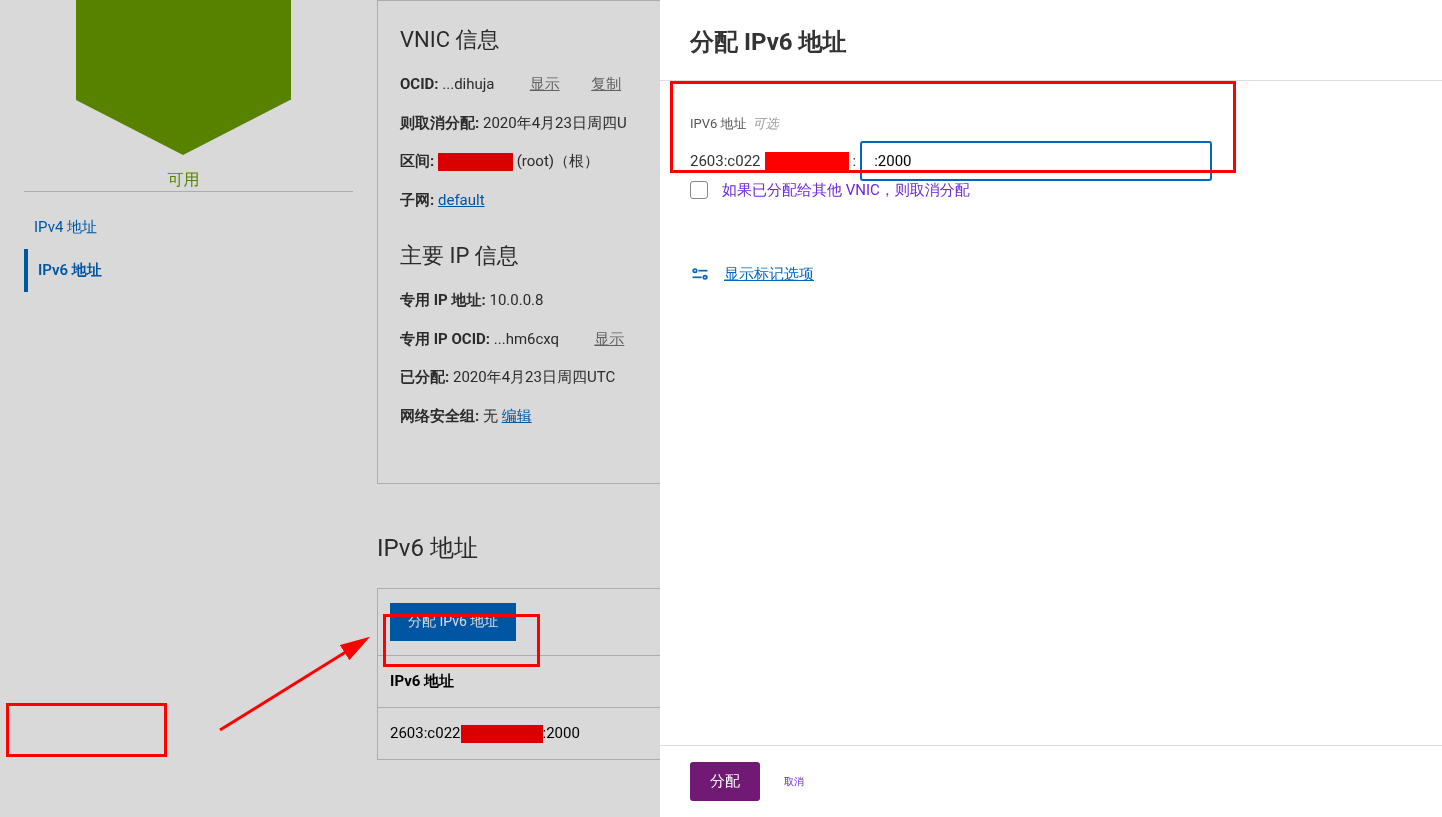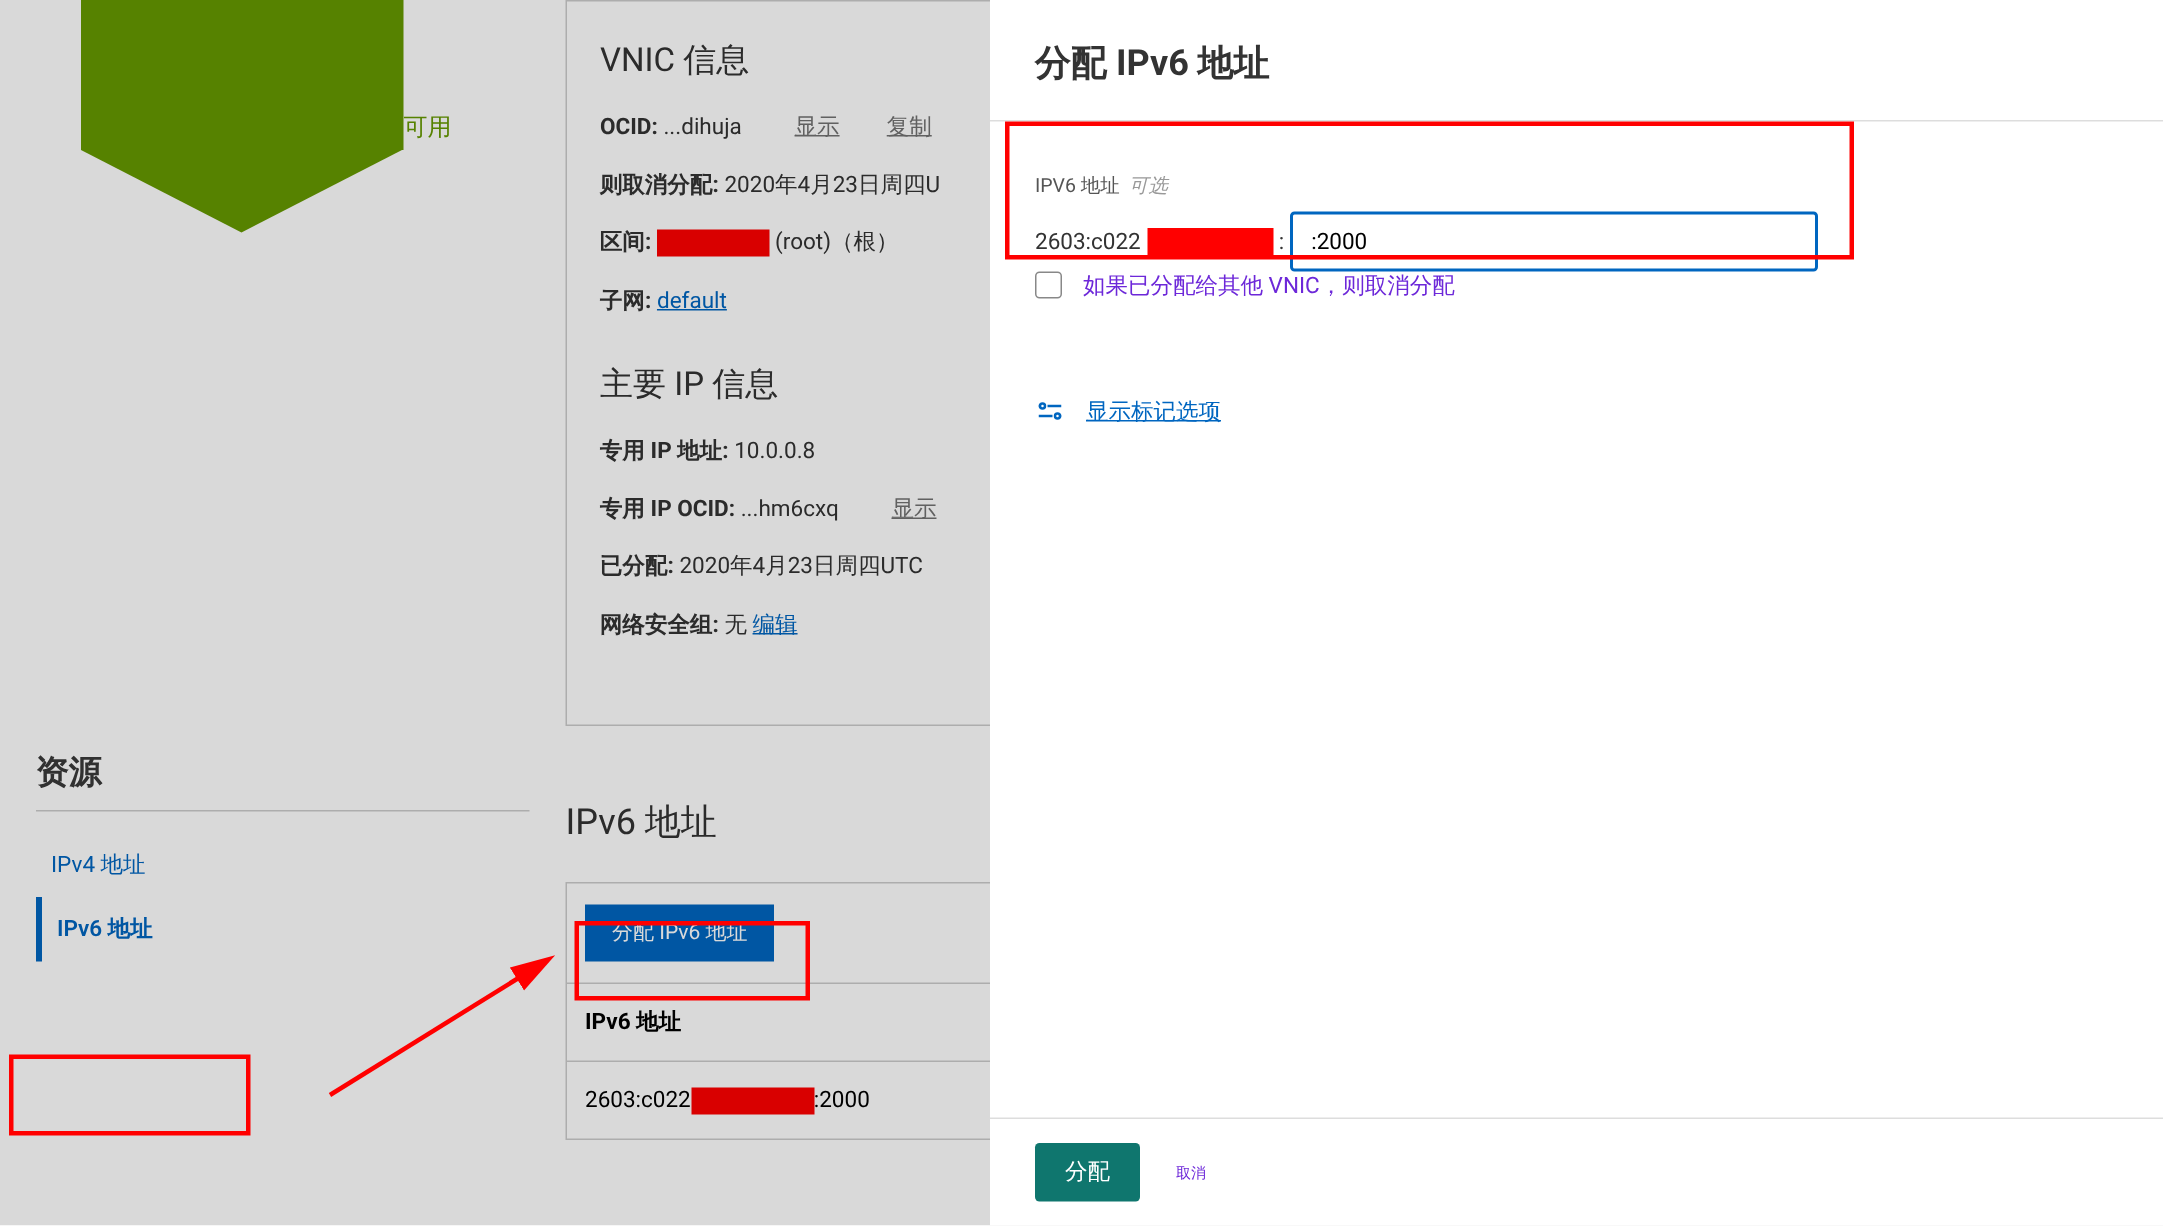--- a/index.html
+++ b/index.html
@@ -2,21 +2,21 @@
 <html><head>
   <meta charset="utf-8">
   <style>
     * { margin: 0; padding: 0; box-sizing: border-box; font-family: -apple-system, BlinkMacSystemFont, "Segoe UI", Roboto, "Helvetica Neue", Arial, sans-serif; }
     body { width: 1442px; height: 817px; overflow: hidden; position: relative; }
     
     .overlay { position: absolute; inset: 0; background: rgba(0,0,0,0.15); z-index: 5; pointer-events: none; }
     .bg { position: absolute; inset: 0; background: #fff; display: flex; }
     
     .sidebar { width: 377px; padding: 0 24px; flex-shrink: 0; }
-    .hex-container { display: flex; flex-direction: row; align-items: center; padding: 0 40px 0 30px; }
+    .hex-container { display: flex; flex-direction: column; align-items: center; padding: 0 40px 0 30px; }
     .hexagon { width: 215px; height: 100px; position: relative; margin-bottom: 12px; }
     .hex-body { width: 100%; height: 100%; background: #669900; position: absolute; top: 0; }
     .hex-bottom { position: absolute; bottom: -55px; left: 0; width: 0; height: 0; border-left: 107.5px solid transparent; border-right: 107.5px solid transparent; border-top: 55px solid #669900; }
     .avail-label { margin-top: 58px; font-size: 16px; color: #669900; }
     
     .res-head { font-size: 22px; color: #3a3a3a; margin-top: 388px; margin-bottom: 10px; }
     .res-hr { border: none; border-top: 1px solid #ccc; margin-bottom: 14px; }
     .nav-item { display: block; padding: 12px 10px; font-size: 15px; color: #0066c0; cursor: pointer; }
     .nav-item.active { font-weight: 600; border-left: 4px solid #0066c0; padding-left: 10px; }
     
@@ -46,37 +46,36 @@
     .dr-body { padding: 34px 30px; position: relative; }
     .dr-label { font-size: 13px; color: #555; margin-bottom: 8px; }
     .dr-label .opt { color: #999; font-style: italic; margin-left: 6px; }
     .prefix { font-size: 15px; color: #333; display: flex; align-items: center; gap: 4px; }
     .ipv6-input { border: 2px solid #0066c0; border-radius: 3px; padding: 9px 12px; font-size: 15px; width: 352px; outline: none; }
     .cbx-row { display: flex; align-items: flex-start; gap: 14px; font-size: 15px; color: #6d28d9; }
     .cbx { width: 18px; height: 18px; border: 1px solid #888; border-radius: 3px; cursor: pointer; }
     .tags-row { display: flex; align-items: center; gap: 14px; margin-top: 64px; color: #0066c0; font-size: 15px; cursor: pointer; }
     .tags-icon { width: 20px; height: 20px; }
     .dr-foot { padding: 16px 30px; border-top: 1px solid #ddd; display: flex; gap: 24px; align-items: center; margin-top: auto; }
-    .btn-primary { background: #0f766e; color: #fff; border: none; padding: 10px 20px; font-size: 15px; cursor: pointer; border-radius: 3px; }
+    .btn-primary { background: #701a75; color: #fff; border: none; padding: 10px 20px; font-size: 15px; cursor: pointer; border-radius: 3px; }
     .btn-link { color: #6d28d9; font-size: 10px; cursor: pointer; background: none; border: none; }
   </style>
 </head>
 <body>
 
 <div class="bg">
   <div class="sidebar">
     <div class="hex-container">
       <div class="hexagon">
         <div class="hex-body"></div>
         <div class="hex-bottom"></div>
       </div>
       <div class="avail-label">可用</div>
     </div>
 
-    <h2 class="res-head">资源</h2>
     <hr class="res-hr">
     <a class="nav-item">IPv4 地址</a>
     <a class="nav-item active">IPv6 地址</a>
   </div>
 
   <div class="main">
     <div class="info-box">
       <h2 class="sec-title">VNIC 信息</h2>
       <div class="field-row">
         <b>OCID:</b>

